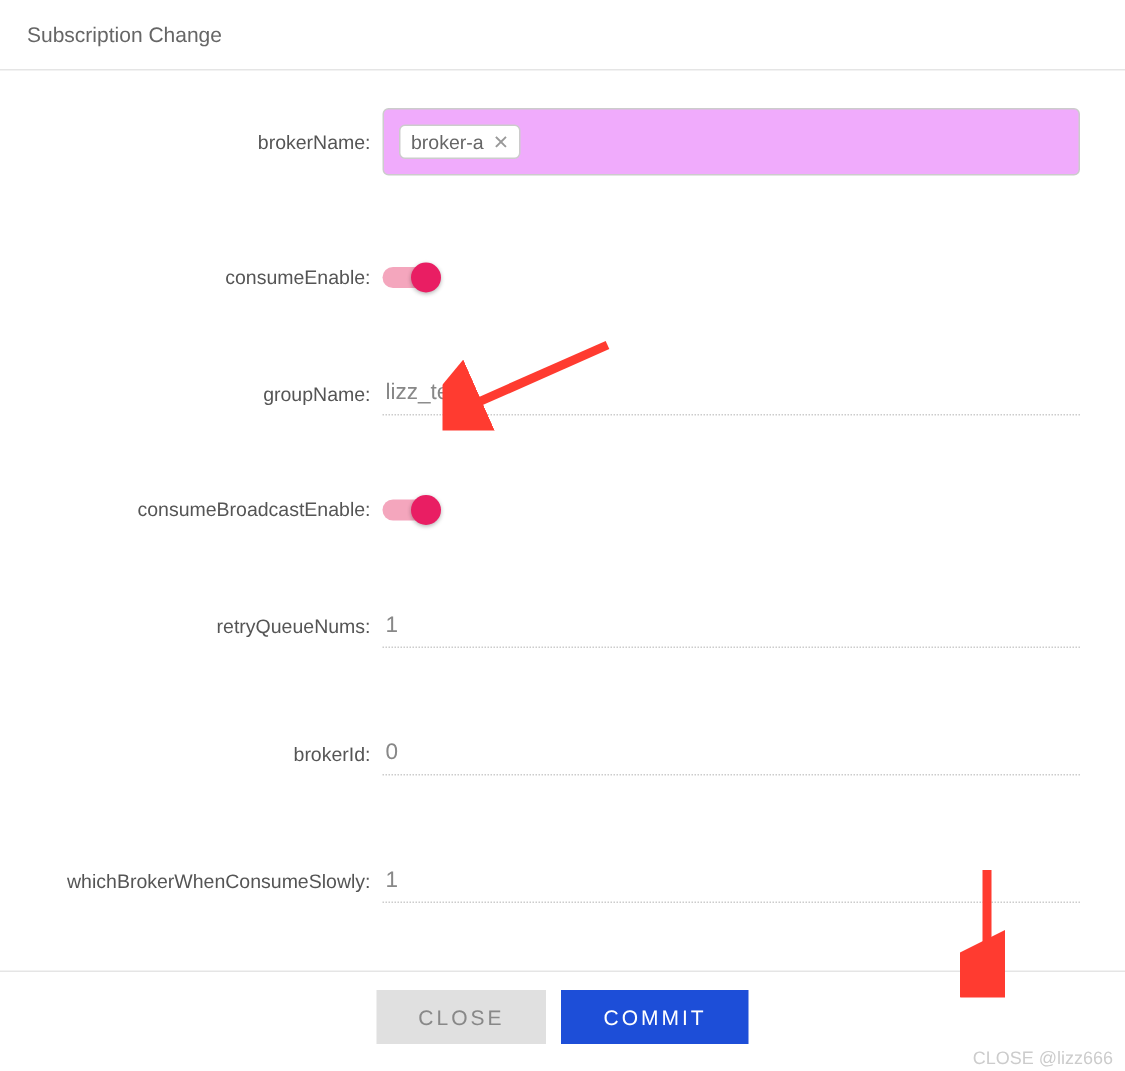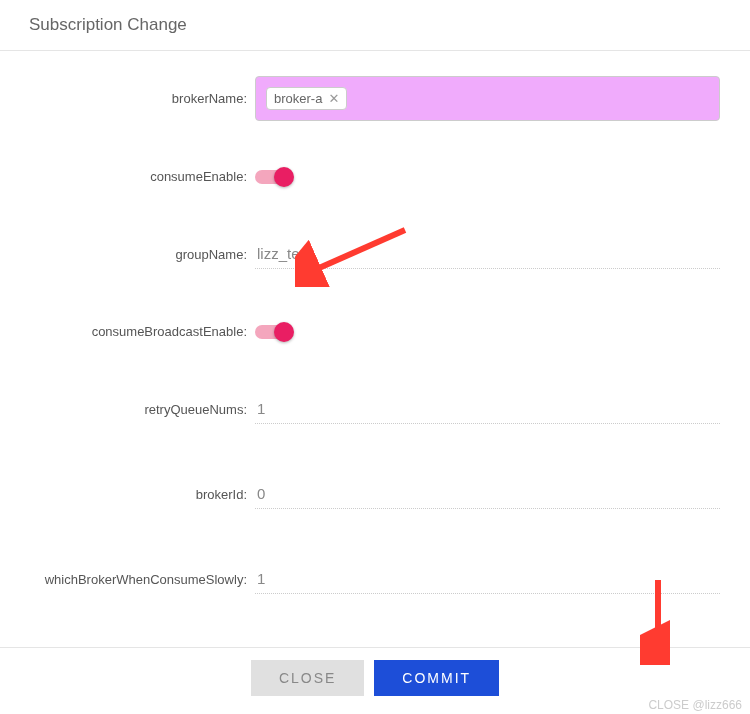--- a/index.html
+++ b/index.html
@@ -21,37 +21,36 @@
       height: 100%;
       display: flex;
       flex-direction: column;
       box-shadow: 0 1px 3px rgba(0,0,0,0.1);
     }
     .modal-header {
       padding: 15px 18px;
       border-bottom: 1px solid #e5e5e5;
     }
     .modal-title {
-      font-size: 17px;
+      font-size: 14px;
       color: #666;
       font-weight: 400;
-      margin-left: 11px;
     }
     .modal-body {
       flex: 1;
       padding: 25px 15px 15px 15px;
       overflow-y: auto;
     }
     .form-row {
       display: flex;
       align-items: center;
       margin-bottom: 55px;
     }
     .form-row.first {
-      margin-bottom: 48px;
+      margin-bottom: 60px;
     }
     .form-label {
       width: 240px;
       text-align: right;
       padding-right: 8px;
       font-size: 13px;
       color: #555;
     }
     .form-control-wrap {
       flex: 1;

